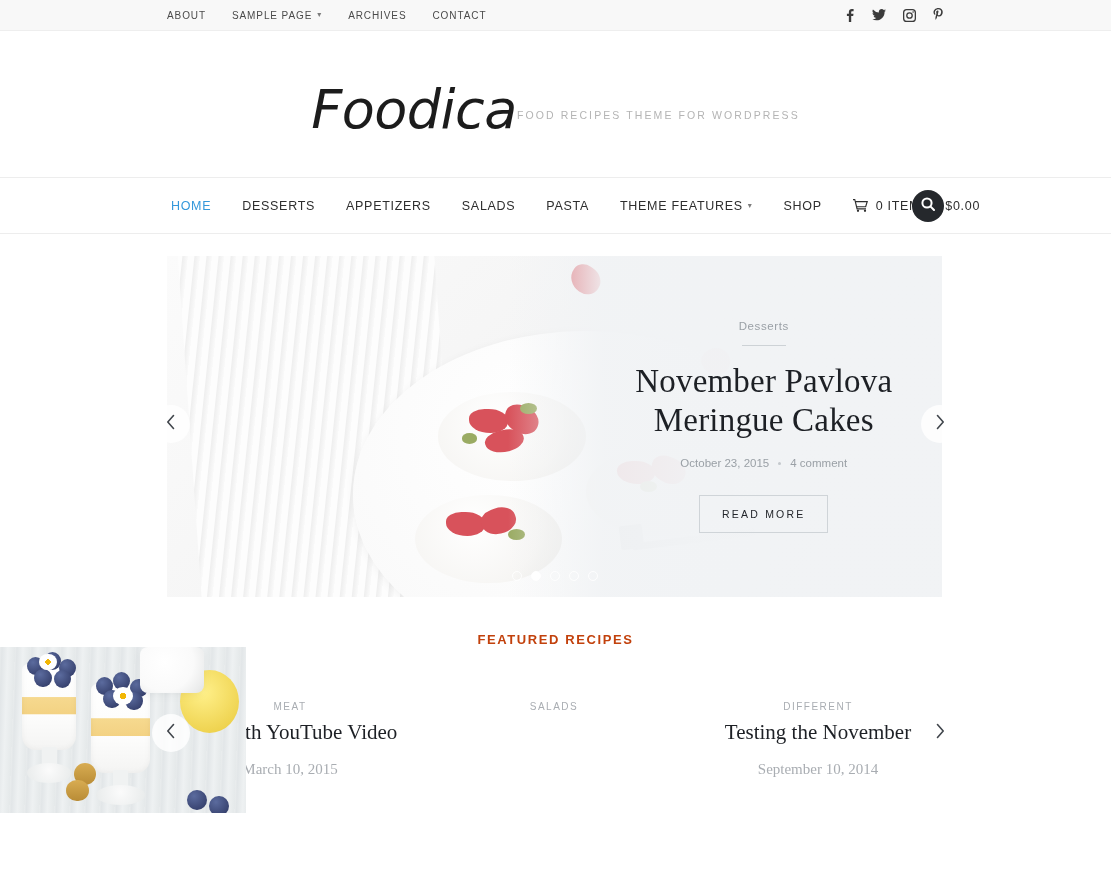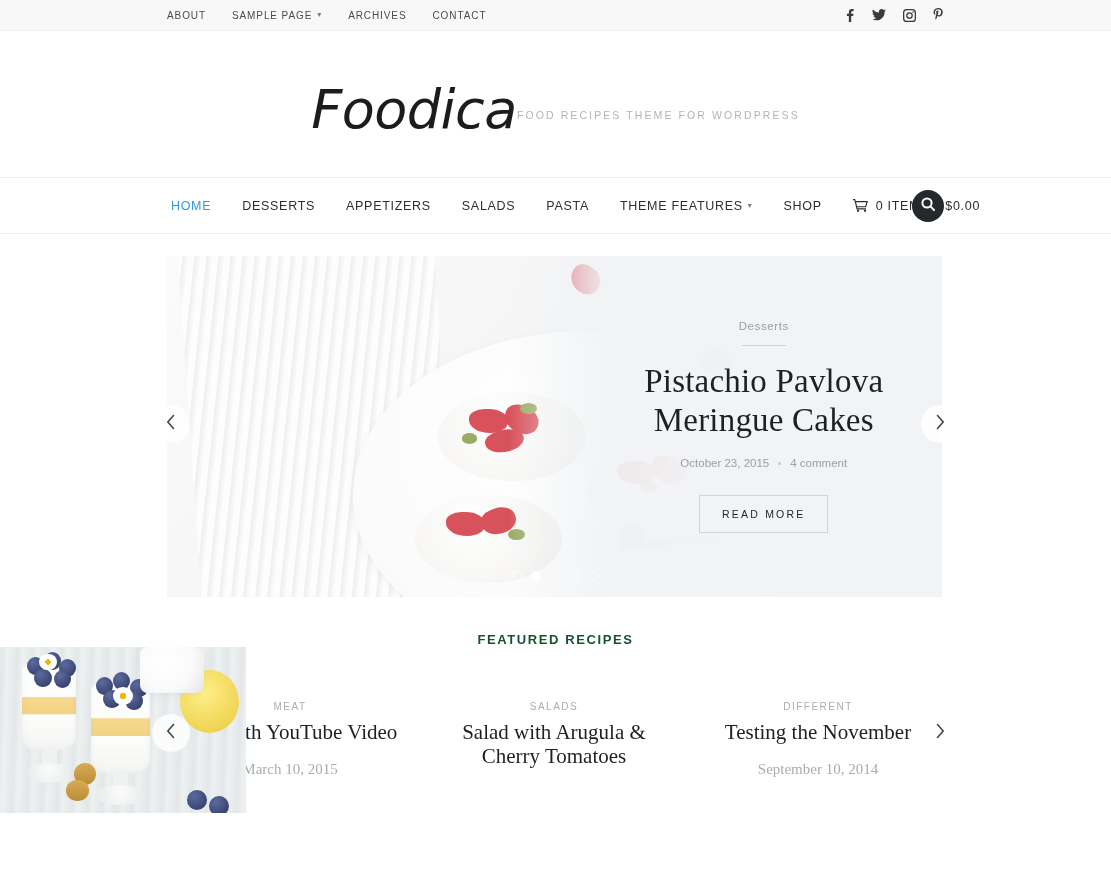--- a/index.html
+++ b/index.html
@@ -145,21 +145,21 @@
     cursor: pointer; z-index: 5;
   }
   .arrow svg { fill: none; stroke: #41464c; stroke-width: 1.6; }
   .hero-prev { left: 152px; top: 405px; }
   .hero-next { right: 152px; top: 405px; }
 
   
   .featured-title {
     text-align: center; margin-top: 35px;
     font-size: 13px; letter-spacing: 1.6px;
-    color: #14532d; font-weight: 700; text-transform: uppercase;
+    color: #c2410c; font-weight: 700; text-transform: uppercase;
   }
   .cards {
     display: flex; gap: 18px;
     padding: 22px 167px 0;
     position: relative;
   }
   .card { width: 246px; }
   .card-photo {
     width: 246px; height: 166px; overflow: hidden;
     background: #e9e9e9; position: relative;
@@ -360,21 +360,21 @@
       <div class="straw" style="left:69%;top:27%;width:3.6%;height:8%;transform:rotate(-25deg);"></div>
       <div class="fork-t" style="left:60%;top:82%;width:16%;height:2%;transform:rotate(-7deg);"></div>
       <div class="fork-t" style="left:58.5%;top:79%;width:3%;height:7%;transform:rotate(-7deg);"></div>
     </div>
 
     <div class="hero-overlay"></div>
 
     <div class="hero-text">
       <div class="hero-cat">Desserts</div>
       <div class="hero-rule"></div>
-      <div class="hero-title">Pistachio Pavlova Meringue Cakes</div>
+      <div class="hero-title">November Pavlova Meringue Cakes</div>
       <div class="hero-meta">
         <span>October 23, 2015</span>
         <span class="meta-dot"></span>
         <span>4 comment</span>
       </div>
       <button class="readmore">READ MORE</button>
     </div>
 
     <div class="dots">
       <span class="dot"></span>
@@ -443,21 +443,20 @@
       <div class="tom" style="left:40%;top:58%;width:8%;height:11%;"></div>
       <div class="tom" style="left:52%;top:60%;width:8%;height:11%;"></div>
       <div class="tom" style="left:19%;top:40%;width:11%;height:15%;"></div>
       <div class="tom" style="left:20%;top:60%;width:10%;height:14%;"></div>
       <div class="tom" style="left:31%;top:84%;width:9%;height:13%;"></div>
       <div class="arug" style="left:70%;top:32%;width:5%;height:36%;border-radius:40%;"></div>
       <div class="knife" style="left:79%;top:28%;width:4%;height:46%;"></div>
       <div class="knife" style="left:84%;top:30%;width:4%;height:44%;"></div>
     </div>
     <div class="card-cat">SALADS</div>
-    <div class="card-title">Salad with Arugula &amp; Cherry Tomatoes</div>
     <div class="card-date"></div>
   </div>
 
   <div class="card">
     <div class="card-photo ph wood-pale">
       <div class="glass" style="left:9%;top:10%;width:22%;height:52%;"></div>
       <div class="stem" style="left:17%;top:60%;width:6%;height:14%;"></div>
       <div class="foot" style="left:11%;top:70%;width:18%;height:12%;"></div>
       <div class="glass" style="left:37%;top:22%;width:24%;height:54%;"></div>
       <div class="stem" style="left:46%;top:74%;width:6%;height:13%;"></div>

